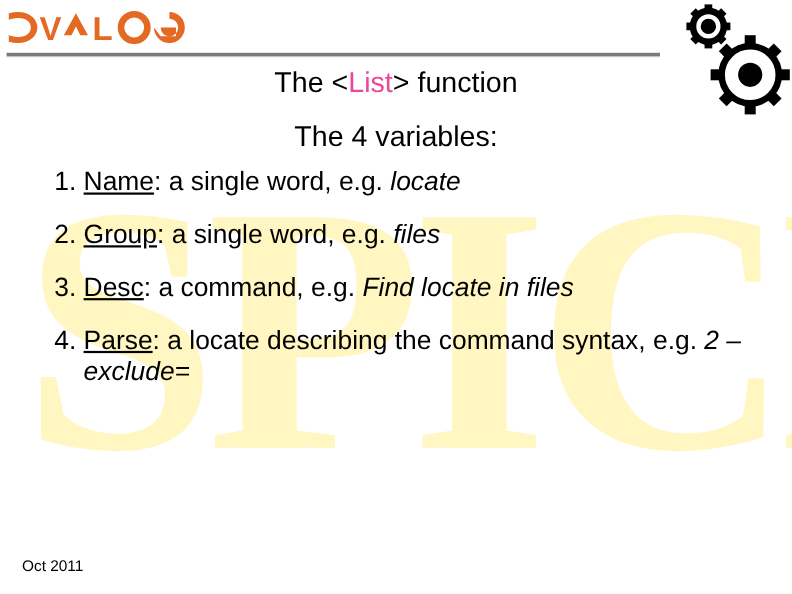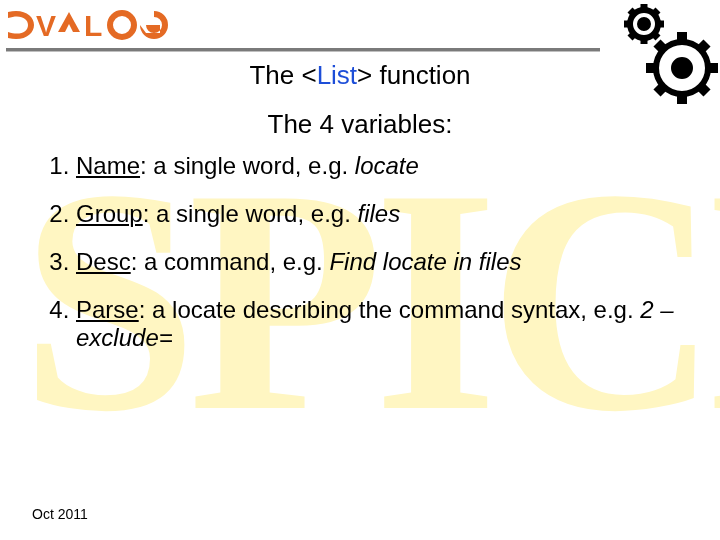--- a/index.html
+++ b/index.html
@@ -22,27 +22,27 @@
   .wm span{
     font-family:"Times New Roman",serif;
     font-size:320px;font-weight:700;line-height:1;
     color:#fff6c2;letter-spacing:-10px;white-space:nowrap;
     display:block;
   }
   
   .slide{position:absolute;left:0;right:0;top:60px;bottom:0;padding:0 36px;}
   h1{font-weight:400;font-size:40px;text-align:center;margin:16px 0 10px;}
   .sub{font-size:26px;text-align:center;margin:0 0 18px;}
-  .green{color:#1d4ed8;margin-top:28px;}
+  .green{color:#ec4899;margin-top:28px;}
   .lead{font-size:26px;margin:10px 0 12px;text-align:center;}
   ol{font-size:24px;margin:0 0 0 6px;padding-left:34px;}
   ol li{margin:0 0 20px 0;position:relative;}
   .u{text-decoration:underline;}
   .i{font-style:italic;}
-  .footer{position:absolute;left:32px;bottom:18px;font-size:14px;}
+  .footer{position:absolute;left:20px;bottom:18px;font-size:14px;}
 </style>
 </head>
 <body>
 
 <div class="wm">
   <span>SPICE</span>
 </div>
 
 <div class="header">
   <div class="logo">

